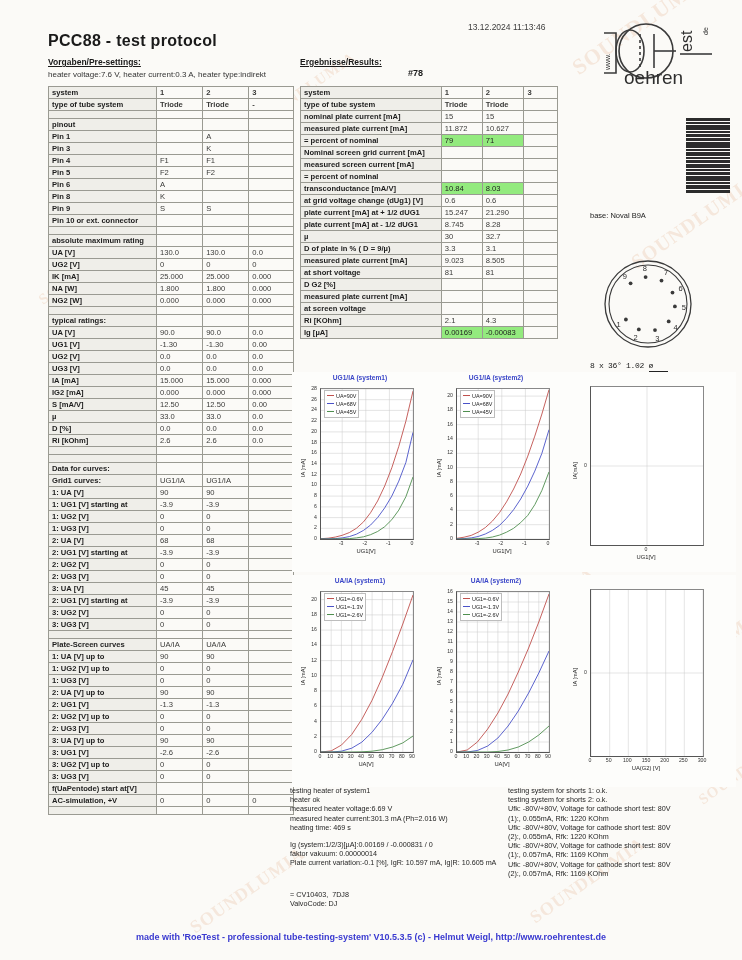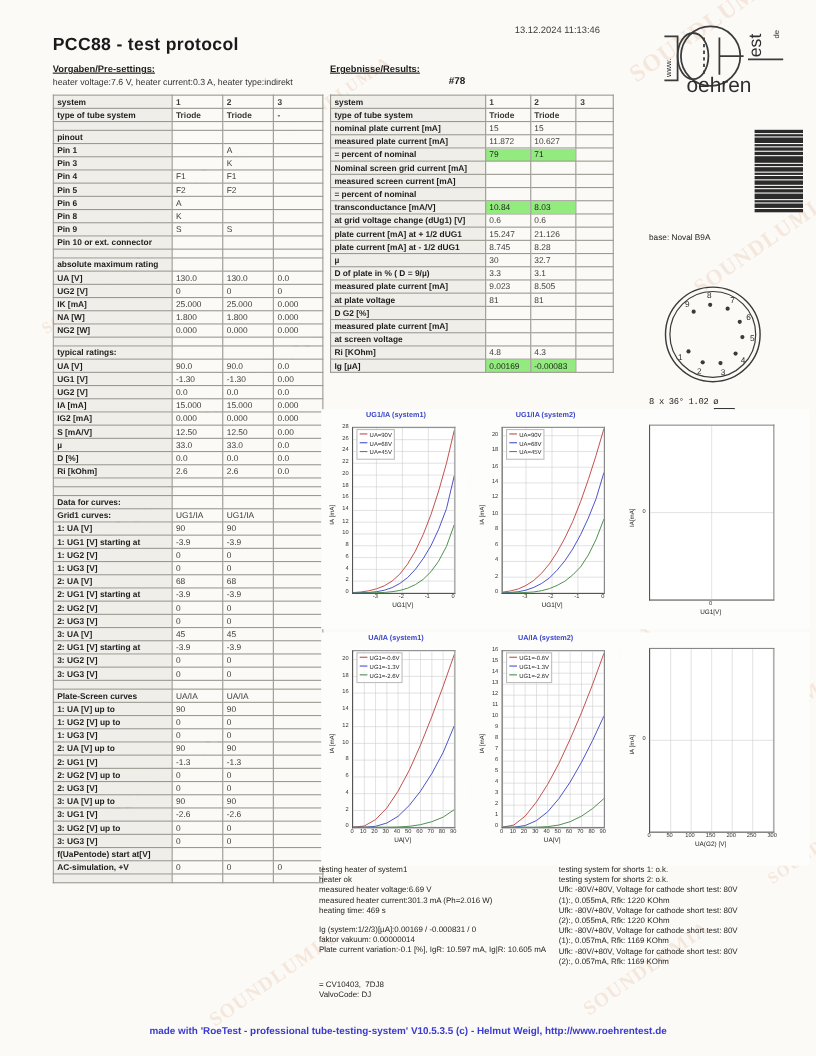--- a/index.html
+++ b/index.html
@@ -295,20 +295,26 @@
           <td class="val">-1.30</td>
           <td class="val">0.00</td>
         </tr>
         <tr>
           <td class="lbl">UG2 [V]</td>
           <td class="val">0.0</td>
           <td class="val">0.0</td>
           <td class="val">0.0</td>
         </tr>
         <tr>
+          <td class="lbl">UG3 [V]</td>
+          <td class="val">0.0</td>
+          <td class="val">0.0</td>
+          <td class="val">0.0</td>
+        </tr>
+        <tr>
           <td class="lbl">IA [mA]</td>
           <td class="val">15.000</td>
           <td class="val">15.000</td>
           <td class="val">0.000</td>
         </tr>
         <tr>
           <td class="lbl">IG2 [mA]</td>
           <td class="val">0.000</td>
           <td class="val">0.000</td>
           <td class="val">0.000</td>
@@ -590,21 +596,21 @@
         </tr>
         <tr>
           <td class="lbl">at grid voltage change (dUg1) [V]</td>
           <td class="val">0.6</td>
           <td class="val">0.6</td>
           <td class="val"></td>
         </tr>
         <tr>
           <td class="lbl">plate current [mA] at + 1/2 dUG1</td>
           <td class="val">15.247</td>
-          <td class="val">21.126</td>
+          <td class="val">21.290</td>
           <td class="val"></td>
         </tr>
         <tr>
           <td class="lbl">plate current [mA] at - 1/2 dUG1</td>
           <td class="val">8.745</td>
           <td class="val">8.28</td>
           <td class="val"></td>
         </tr>
         <tr>
           <td class="lbl">µ</td>
@@ -618,21 +624,21 @@
           <td class="val">3.1</td>
           <td class="val"></td>
         </tr>
         <tr>
           <td class="lbl">measured plate current [mA]</td>
           <td class="val">9.023</td>
           <td class="val">8.505</td>
           <td class="val"></td>
         </tr>
         <tr>
-          <td class="lbl">at plate voltage</td>
+          <td class="lbl">at short voltage</td>
           <td class="val">81</td>
           <td class="val">81</td>
           <td class="val"></td>
         </tr>
         <tr>
           <td class="lbl">D G2 [%]</td>
           <td class="val"></td>
           <td class="val"></td>
           <td class="val"></td>
         </tr>
@@ -643,21 +649,21 @@
           <td class="val"></td>
         </tr>
         <tr>
           <td class="lbl">at screen voltage</td>
           <td class="val"></td>
           <td class="val"></td>
           <td class="val"></td>
         </tr>
         <tr>
           <td class="lbl">Ri [KOhm]</td>
-          <td class="val">4.8</td>
+          <td class="val">2.1</td>
           <td class="val">4.3</td>
           <td class="val"></td>
         </tr>
         <tr>
           <td class="lbl">Ig [µA]</td>
           <td class="val hl">0.00169</td>
           <td class="val hl">-0.00083</td>
           <td class="val"></td>
         </tr>
       </tbody>

